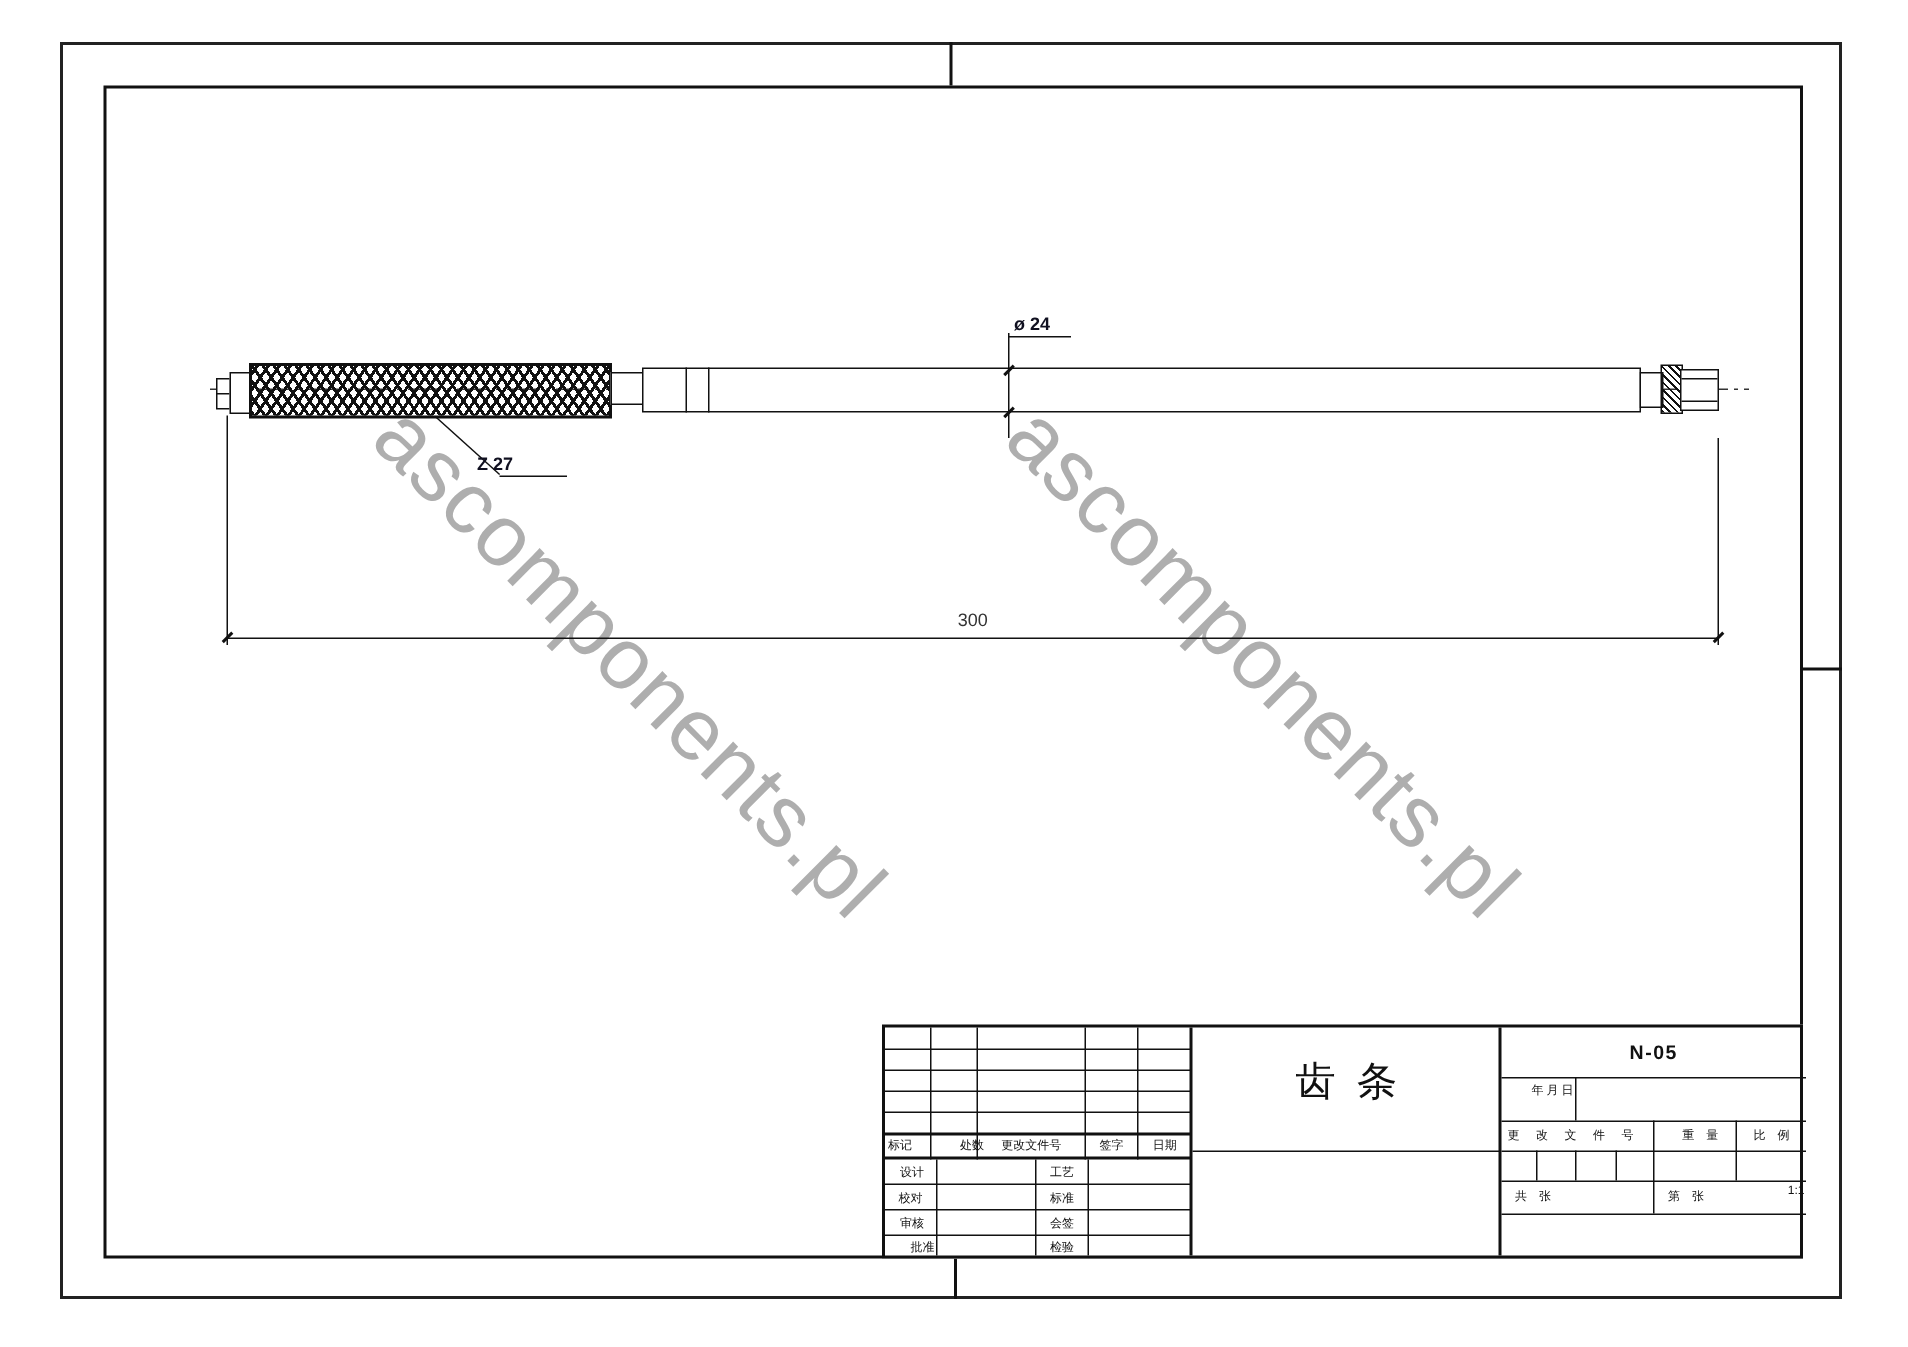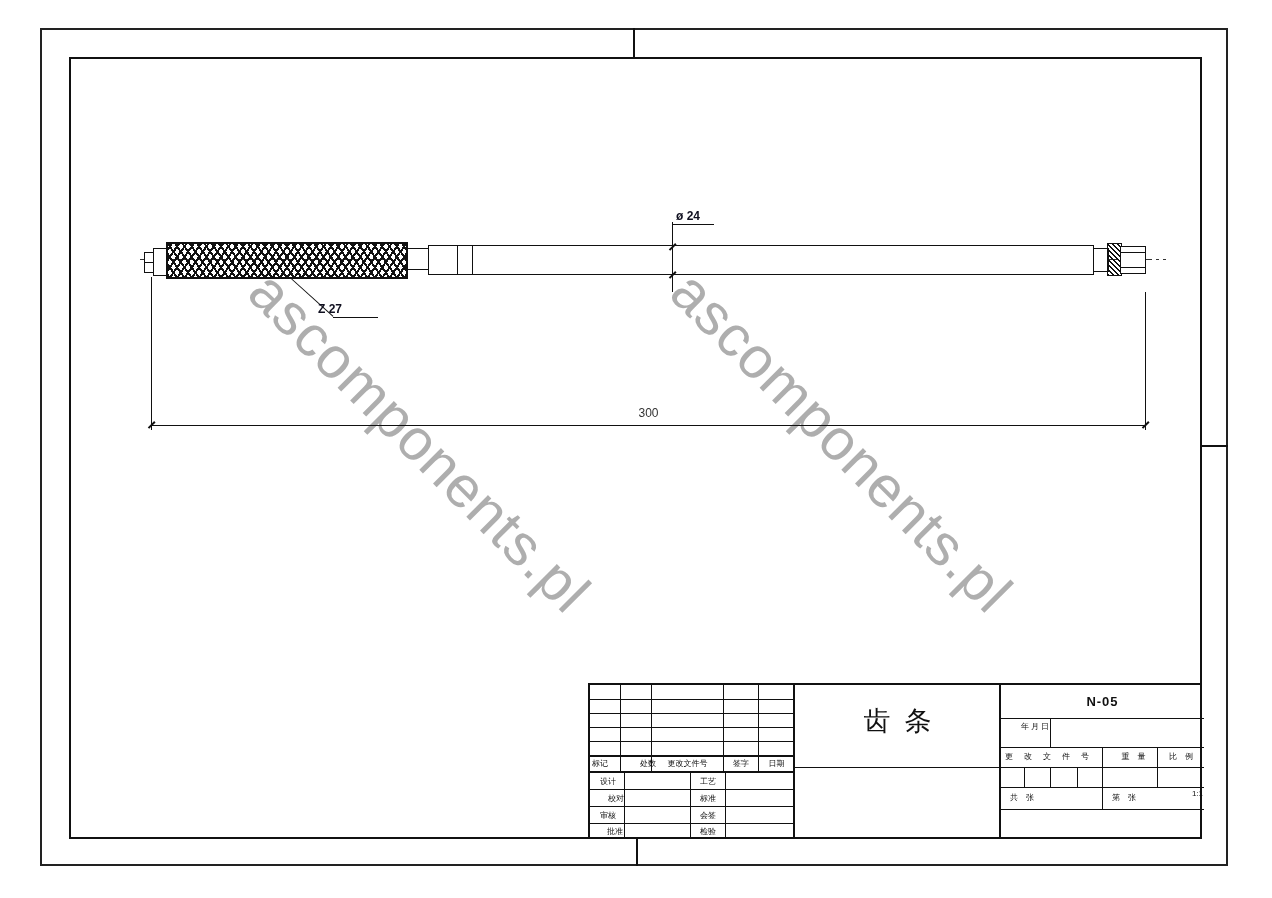--- a/index.html
+++ b/index.html
@@ -115,21 +115,21 @@
 
     <div class="h" style="left:0;top:104px;width:204px;"></div>
     <div class="h" style="left:0;top:121px;width:204px;"></div>
     <div class="h" style="left:0;top:138px;width:204px;"></div>
     <div class="v" style="left:34px;top:88px;height:64px;"></div>
     <div class="v" style="left:100px;top:88px;height:64px;"></div>
     <div class="v" style="left:135px;top:88px;height:64px;"></div>
 
     <div class="cjk tiny" style="left:3px;top:93px;width:30px;text-align:center;">设计</div>
     <div class="cjk tiny" style="left:103px;top:93px;width:30px;text-align:center;">工艺</div>
-    <div class="cjk tiny" style="left:18px;top:110px;width:30px;text-align:left;">校对</div>
+    <div class="cjk tiny" style="left:2px;top:110px;width:30px;text-align:center;">校对</div>
     <div class="cjk tiny" style="left:103px;top:110px;width:30px;text-align:center;">标准</div>
     <div class="cjk tiny" style="left:3px;top:127px;width:30px;text-align:center;">审核</div>
     <div class="cjk tiny" style="left:103px;top:127px;width:30px;text-align:center;">会签</div>
     <div class="cjk tiny" style="left:3px;top:143px;width:30px;text-align:right;">批准</div>
     <div class="cjk tiny" style="left:103px;top:143px;width:30px;text-align:center;">检验</div>
 
     <div class="h" style="left:205px;top:82px;width:205px;"></div>
     <div class="cjk partname" style="left:205px;top:18px;width:205px;text-align:center;text-indent:14px;">齿条</div>
 
     <div class="h" style="left:411px;top:33px;width:203px;"></div>

